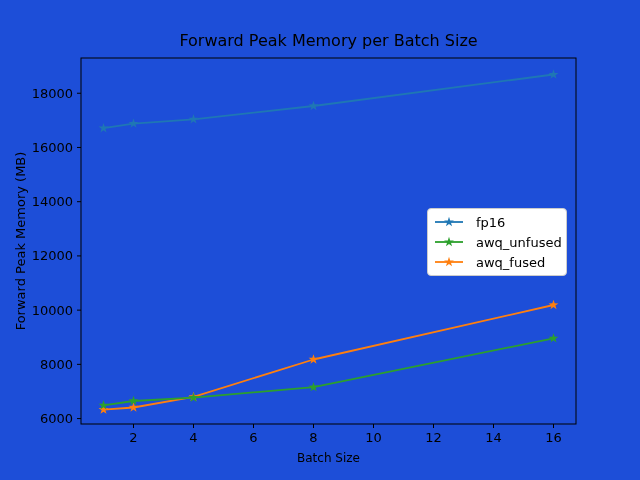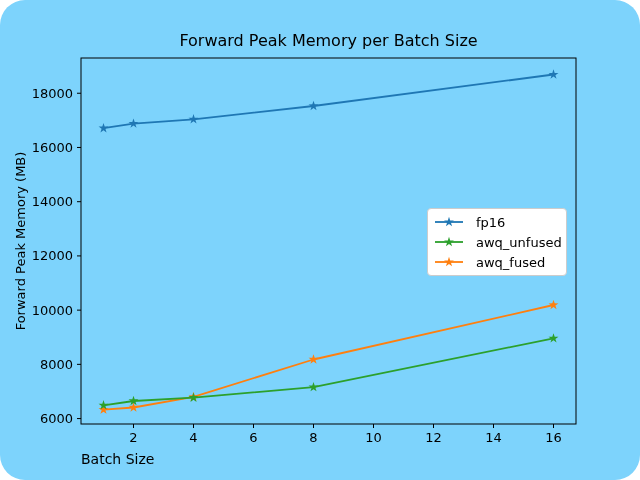--- a/index.html
+++ b/index.html
@@ -4,36 +4,36 @@
 <style>
   html, body {
     margin: 0; padding: 0;
     width: 640px; height: 480px;
     background: #ffffff;
     font-family: "DejaVu Sans", sans-serif;
   }
   .figure {
     position: relative;
     width: 640px; height: 480px;
-    background: #7dd3fc;
+    background: #1d4ed8;
     overflow: hidden;
-    border-radius: 25px;
   }
   .chart-title {
     position: absolute;
     left: 81px; top: 31px; width: 495px;
     text-align: center;
     font-size: 16px;
     color: #000000;
     white-space: nowrap;
   }
   .xlabel {
     position: absolute;
     left: 81px; top: 451px; width: 495px;
-    font-size: 14px;
+    text-align: center;
+    font-size: 12px;
     color: #000000;
   }
   .ylabel {
     position: absolute;
     left: 20px; top: 241px;
     transform: translate(-50%, -50%) rotate(-90deg);
     font-size: 13px;
     color: #000000;
     white-space: nowrap;
   }

